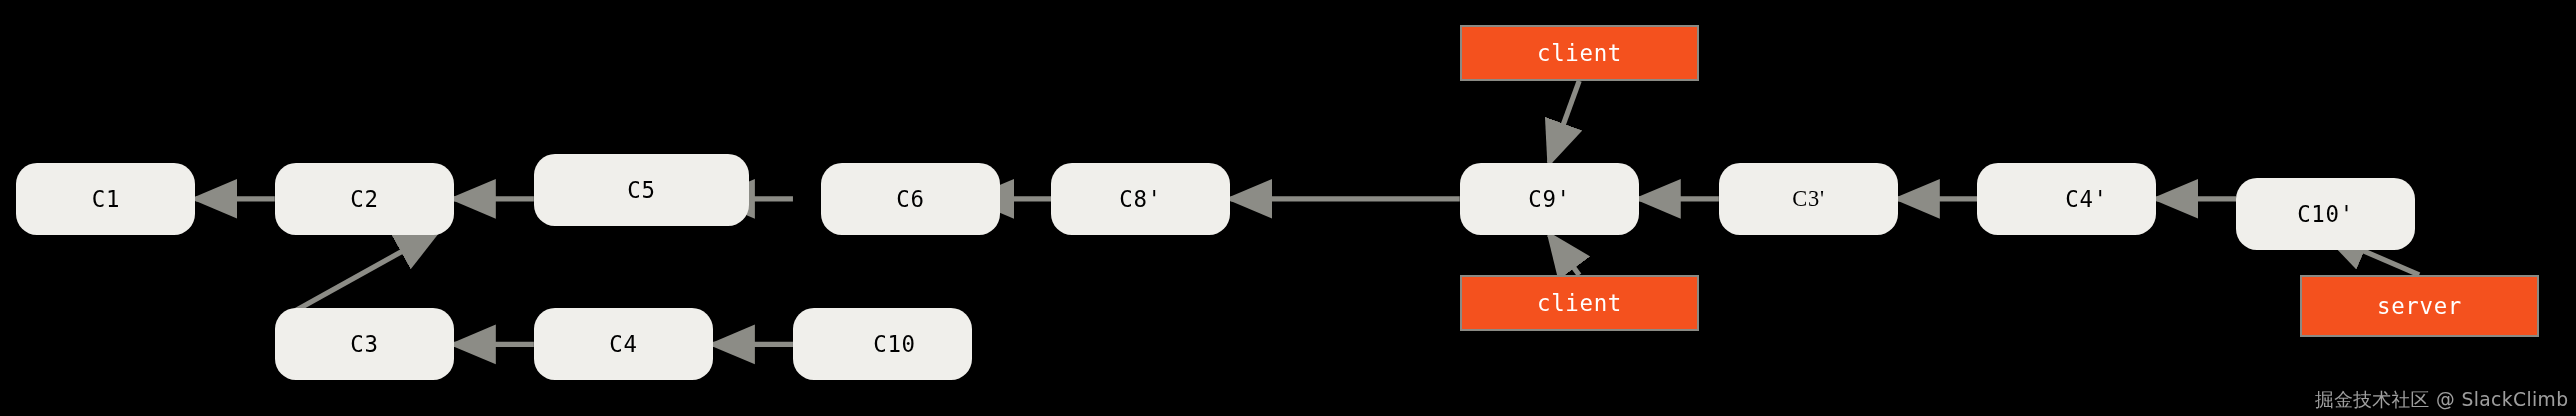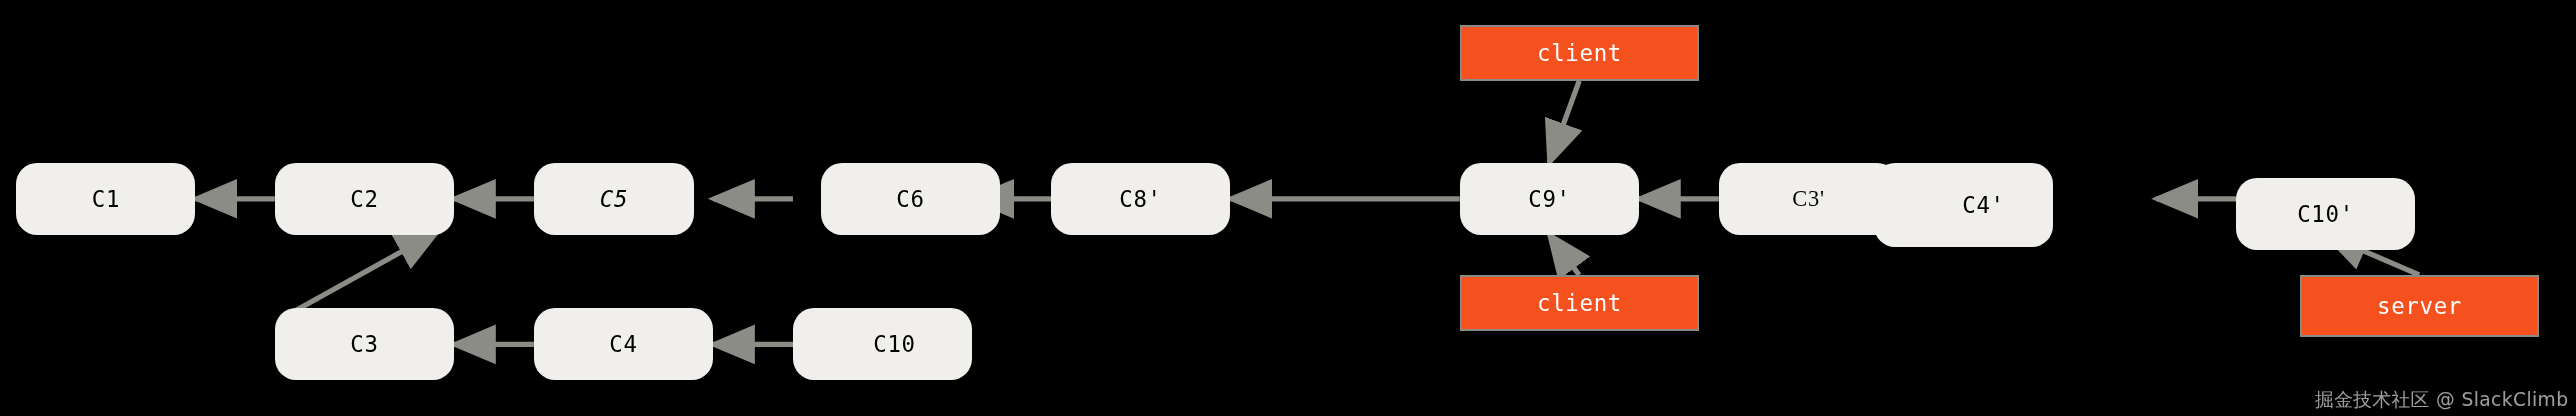--- a/index.html
+++ b/index.html
@@ -92,36 +92,36 @@
       </g>
   </svg>
 
   <div id="node-layer">
       <div class="node" style="left: 16.4px; top: 163px; width: 179px; height: 72px;">
         <span>C1</span>
       </div>
       <div class="node" style="left: 275px; top: 163px; width: 179px; height: 72px;">
         <span>C2</span>
       </div>
-      <div class="node" style="left: 534px; top: 163px; width: 160px; height: 72px; font-style: italic;">
+      <div class="node" style="left: 534px; top: 154px; width: 215px; height: 72px;">
         <span>C5</span>
       </div>
       <div class="node" style="left: 793px; top: 163px; width: 179px; height: 72px; margin-left: 28px;">
         <span>C6</span>
       </div>
       <div class="node" style="left: 1051px; top: 163px; width: 179px; height: 72px;">
         <span>C8'</span>
       </div>
       <div class="node" style="left: 1460px; top: 163px; width: 179px; height: 72px;">
         <span>C9'</span>
       </div>
       <div class="node" style="left: 1719px; top: 163px; width: 179px; height: 72px; font-family: Liberation Serif, serif;">
         <span>C3'</span>
       </div>
-      <div class="node" style="left: 1874px; top: 163px; width: 179px; height: 84px; padding-left: 40px;">
+      <div class="node" style="left: 1977px; top: 163px; width: 179px; height: 72px; padding-left: 40px;">
         <span>C4'</span>
       </div>
       <div class="node" style="left: 2236px; top: 163px; width: 179px; height: 72px; margin-top: 15px;">
         <span>C10'</span>
       </div>
       <div class="node" style="left: 275px; top: 308px; width: 179px; height: 72px;">
         <span>C3</span>
       </div>
       <div class="node" style="left: 534px; top: 308px; width: 179px; height: 72px;">
         <span>C4</span>

